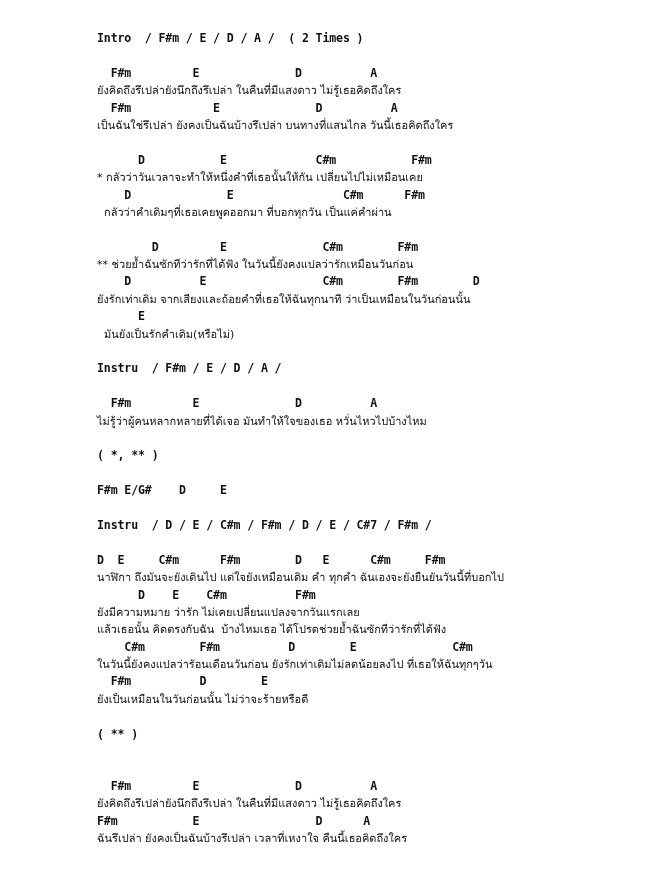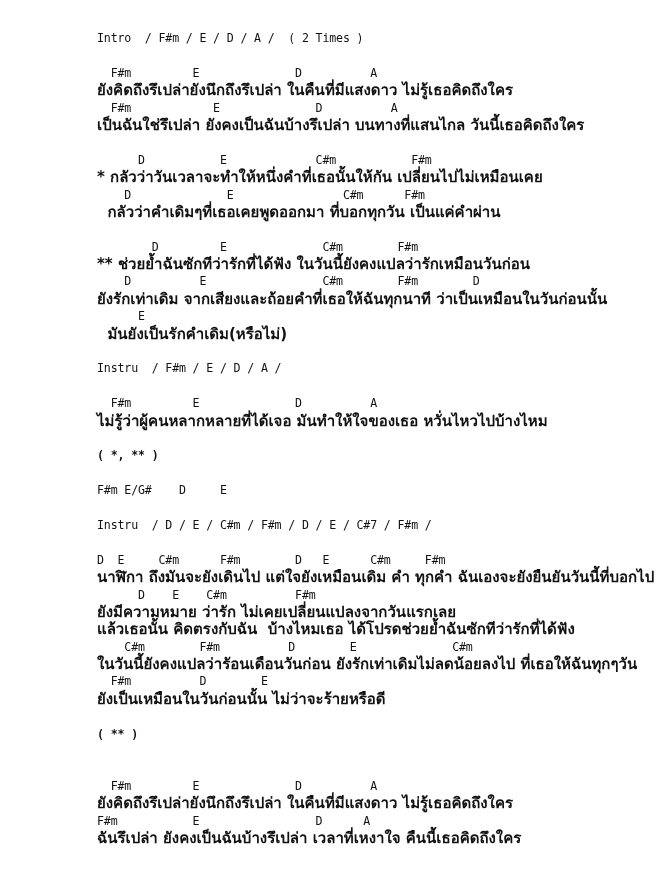--- a/index.html
+++ b/index.html
@@ -25,34 +25,34 @@
   .row {
     white-space: pre;
     font-size: 12.3px;
     line-height: 17.4px;
     height: 17.4px;
     letter-spacing: 0px;
   }
   
   .row.chord {
     font-family: "DejaVu Sans Mono", "Liberation Mono", monospace;
-    font-weight: normal;
+    font-weight: bold;
     font-size: 11.6px;
     letter-spacing: -0.15px;
   }
   
   .row.lyric {
     font-family: "DejaVu Sans", "Liberation Sans", sans-serif;
-    font-weight: bold;
-    font-size: 15px;
+    font-weight: normal;
+    font-size: 11px;
   }
   
   .row.header {
     font-family: "DejaVu Sans Mono", "Liberation Mono", monospace;
-    font-weight: normal;
+    font-weight: bold;
     font-size: 11.6px;
     letter-spacing: -0.15px;
   }
   
   .row.marker {
     font-family: "DejaVu Sans Mono", "Liberation Mono", monospace;
     font-weight: bold;
     font-size: 11.6px;
     letter-spacing: -0.15px;
   }

